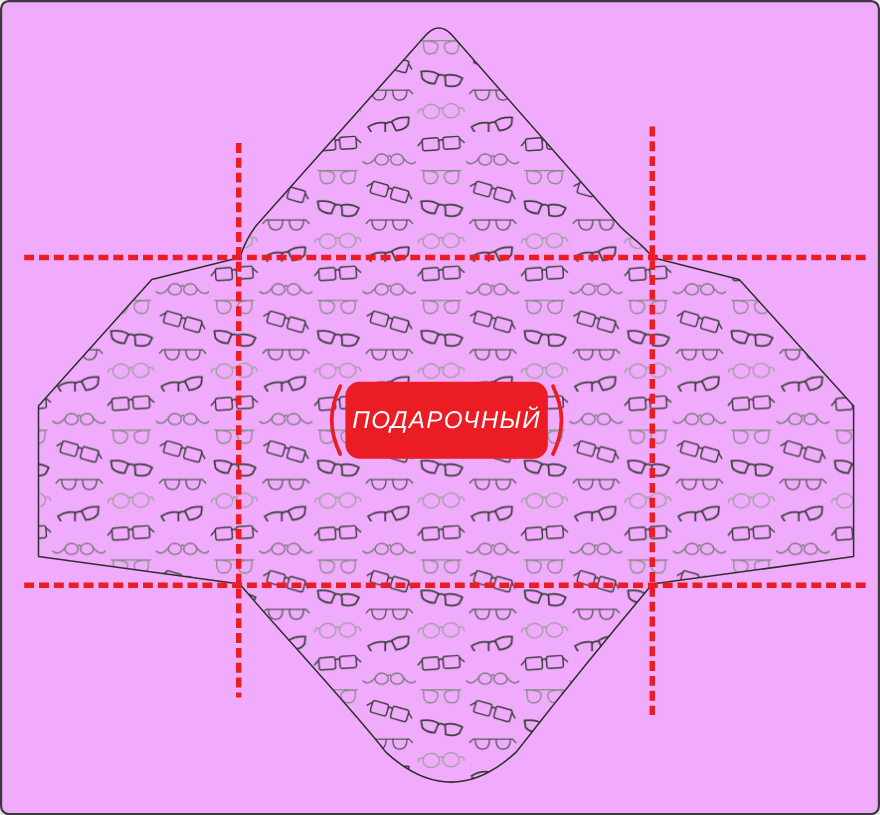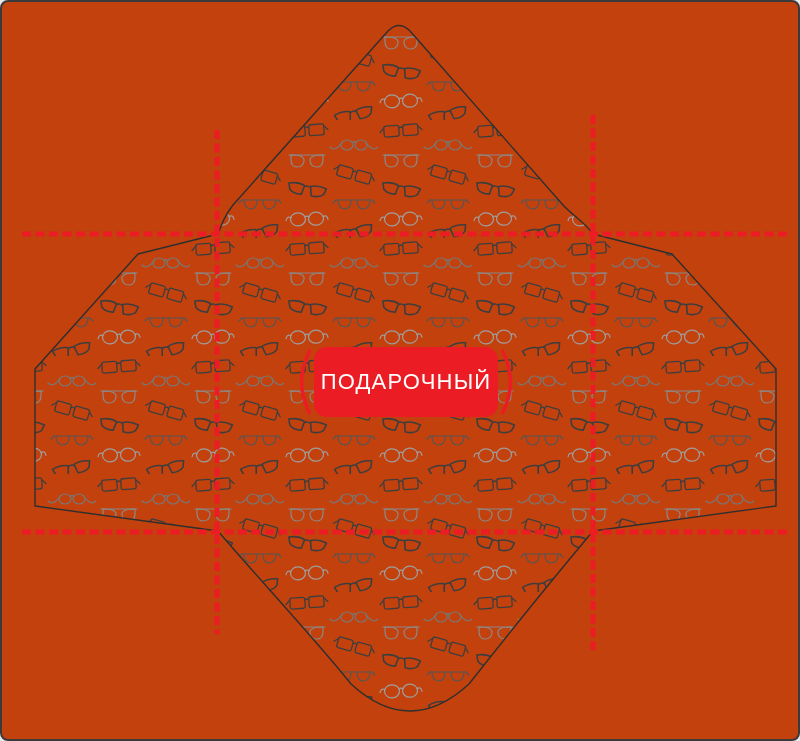--- a/index.html
+++ b/index.html
@@ -1,24 +1,25 @@
 <!DOCTYPE html>
 <html><head>
 <meta charset="utf-8">
 <style>
   html,body{margin:0;padding:0;background:#e9e9e9;}
   .page{
     position:relative;
     width:800px;height:741px;
     box-sizing:border-box;
-    background:#c2410c;
+    background:#f0abfc;
     border:2px solid #3a3a3a;
     border-radius:8px;
     overflow:hidden;
     font-family:"Liberation Sans", sans-serif;
+    font-style:italic;
   }
   .page svg.scene{position:absolute;left:0;top:0;}
   .badge-wrap{
     position:absolute;
     left:297px;top:341px;height:78px;
     display:flex;align-items:center;gap:1px;
   }
   .badge{
     width:184px;height:70px;margin:0 2px;
     background:#ec1c24;

